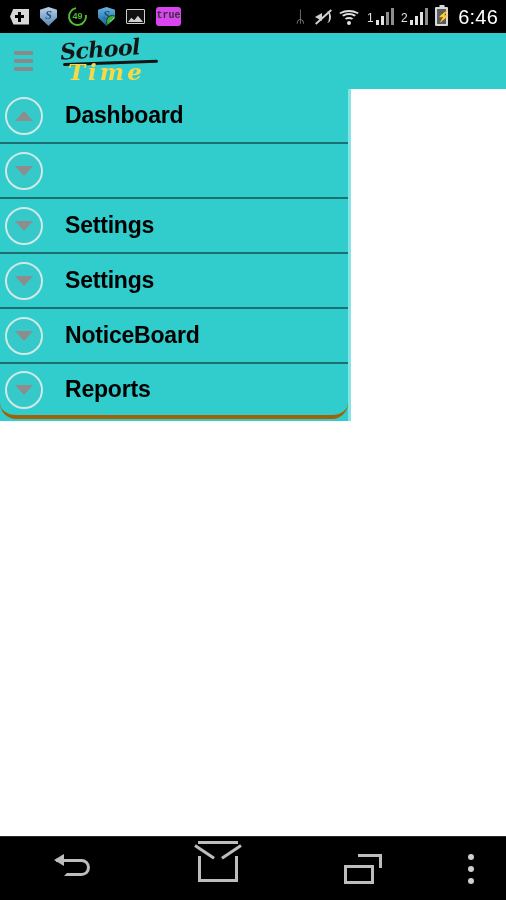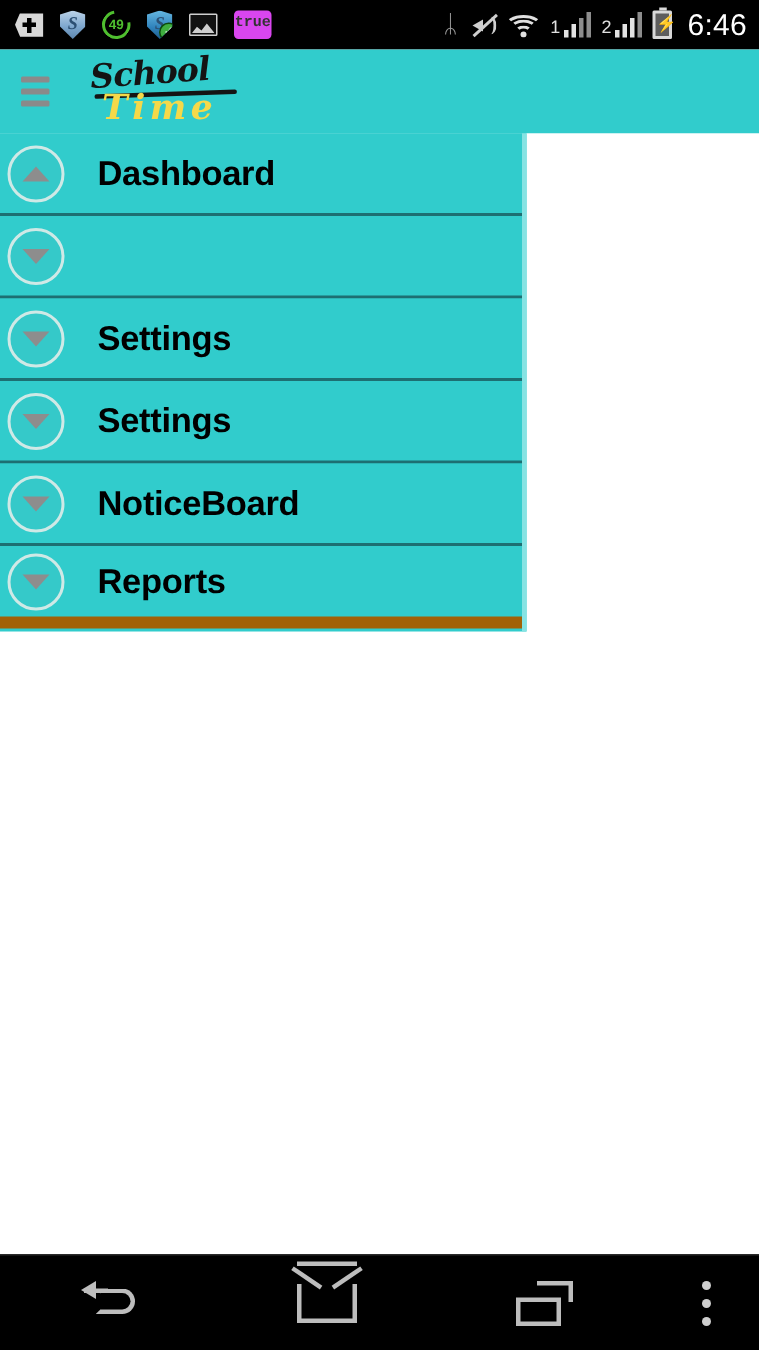--- a/index.html
+++ b/index.html
@@ -343,21 +343,21 @@
     padding-bottom: 2px;
   }
   .drawer-item {
     height: 55px;
     display: flex;
     align-items: center;
     border-bottom: 2px solid #1d6f72;
     box-sizing: border-box;
     background: #31cccc;
   }
-  .drawer-item:last-child { border-bottom: 8px solid #a16207; }
+  .drawer-item:last-child { border-bottom: 4px solid #a16207; border-radius: 16px; }
 
   .expander {
     width: 38px; height: 38px;
     margin-left: 5px;
     border-radius: 50%;
     border: 2px solid #cfe9e6;
     box-sizing: border-box;
     background: #35c9c9;
     display: flex;
     align-items: center;

